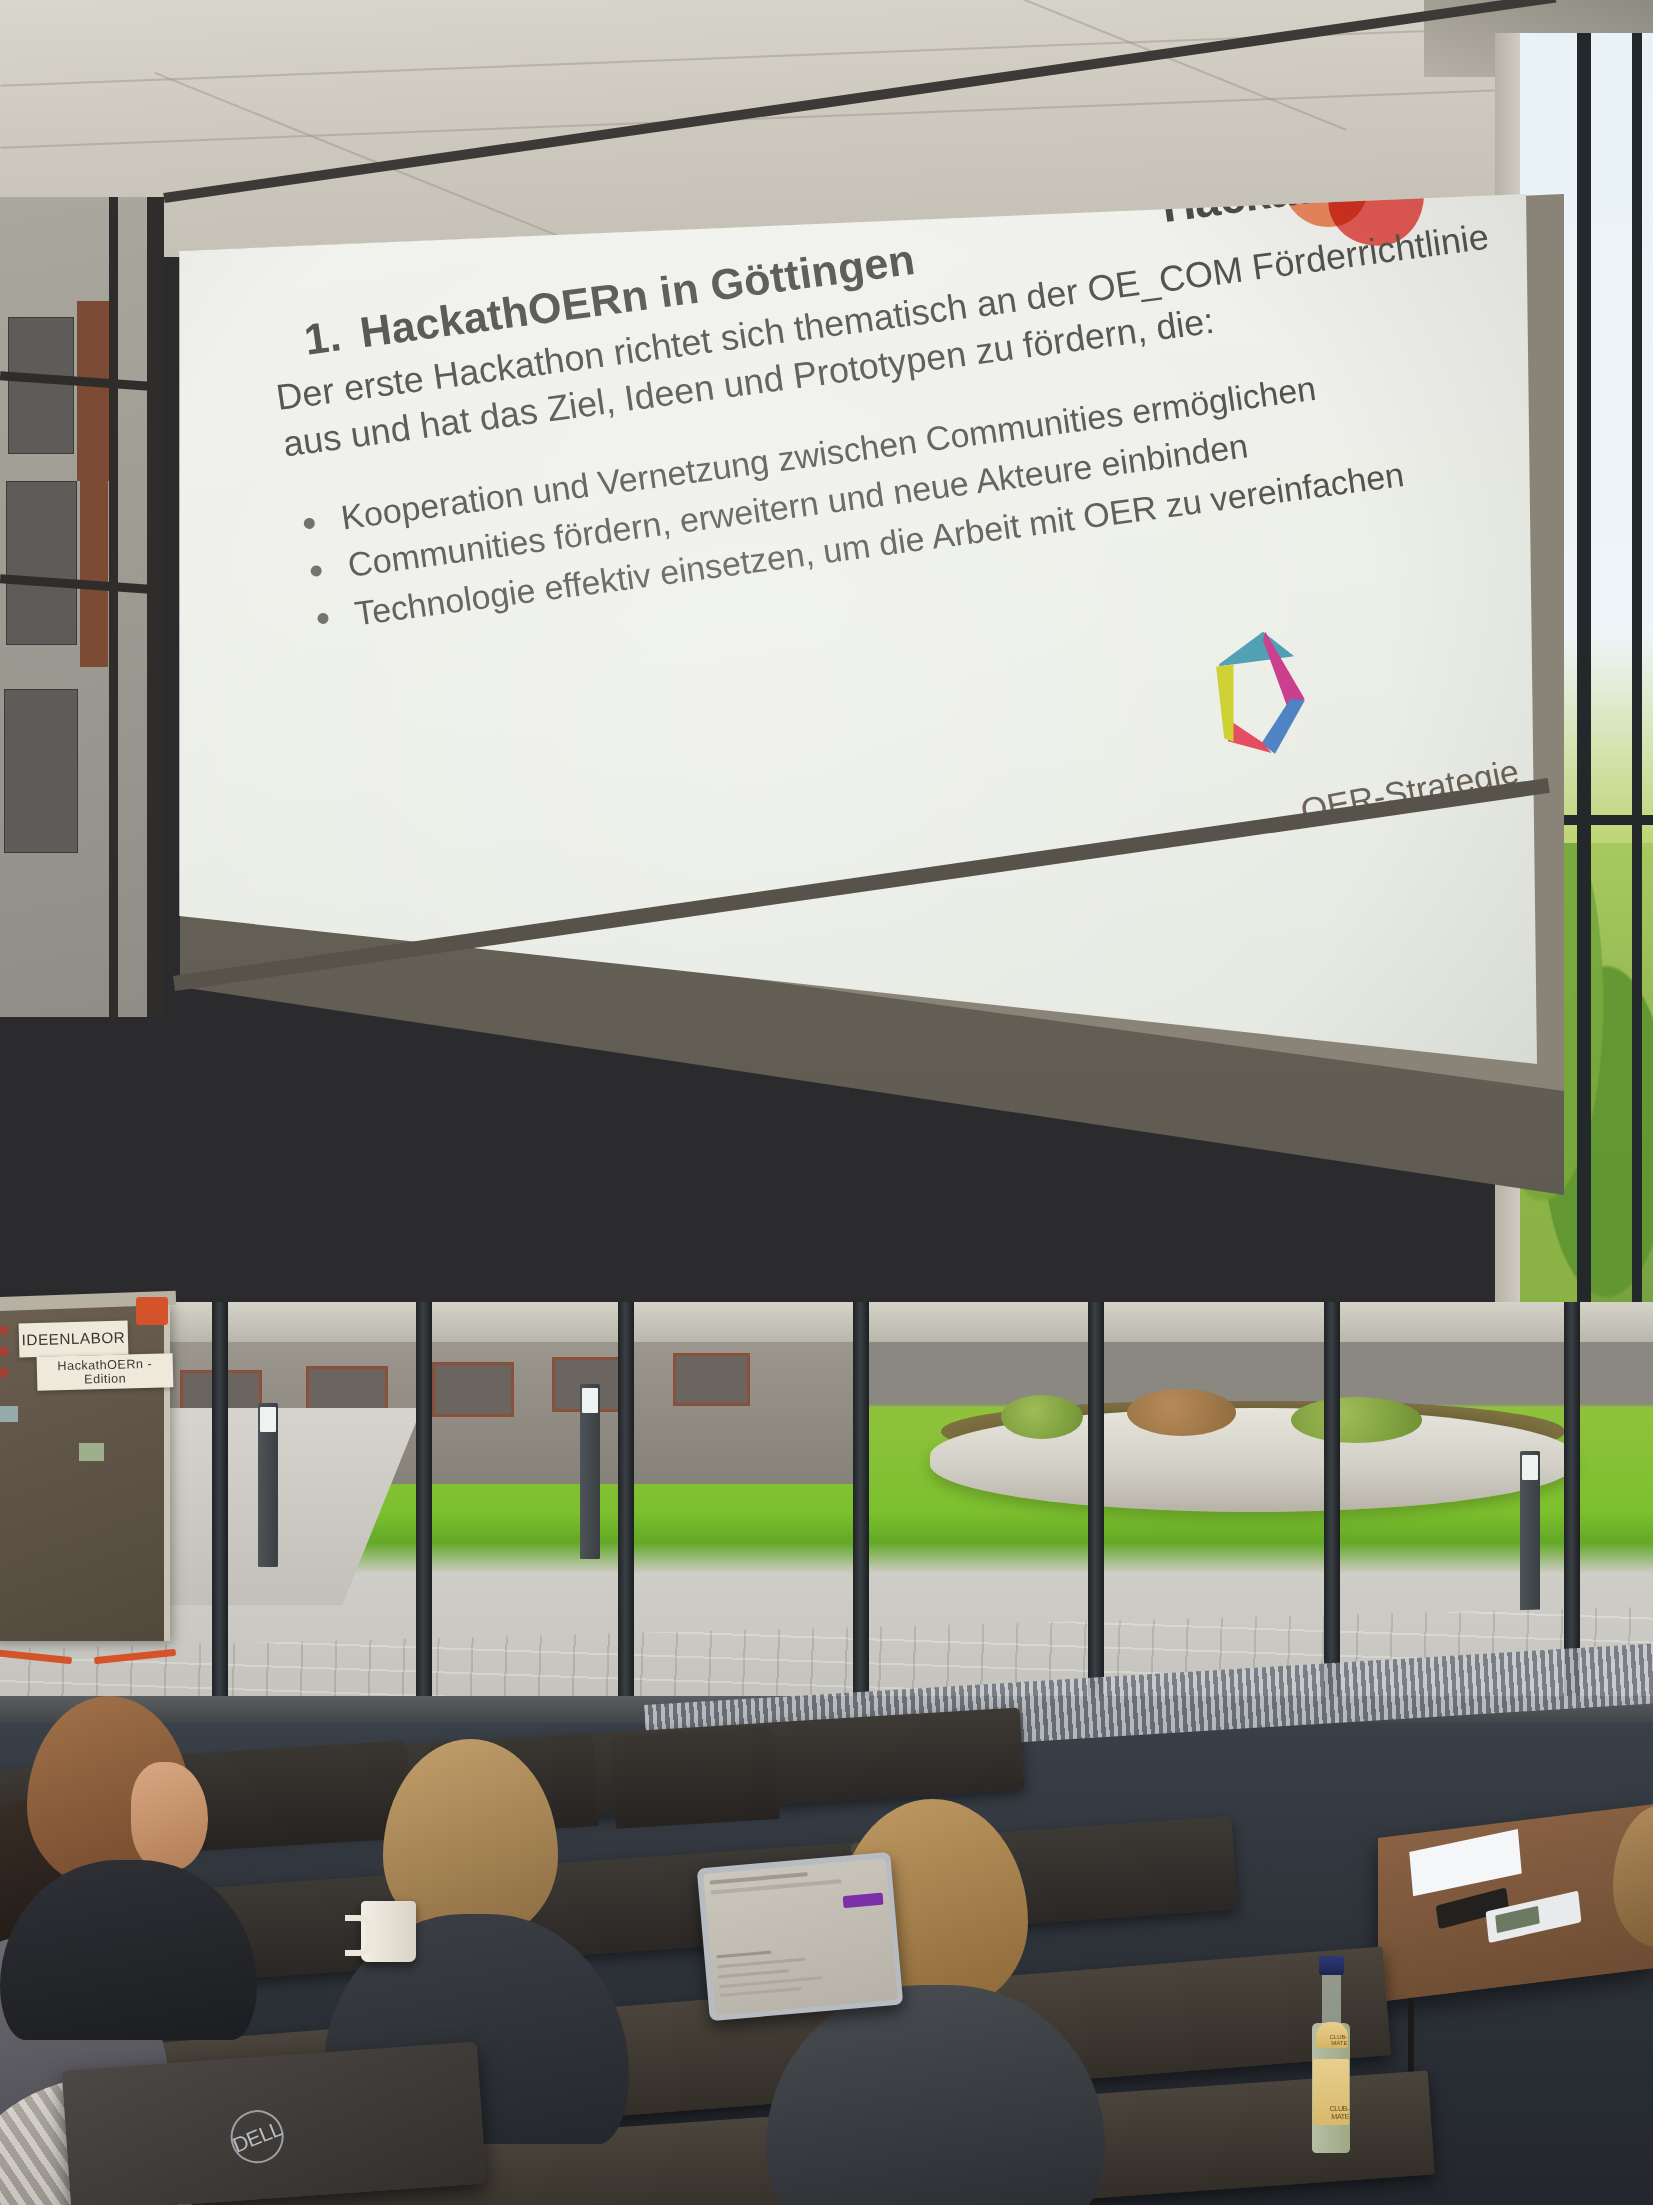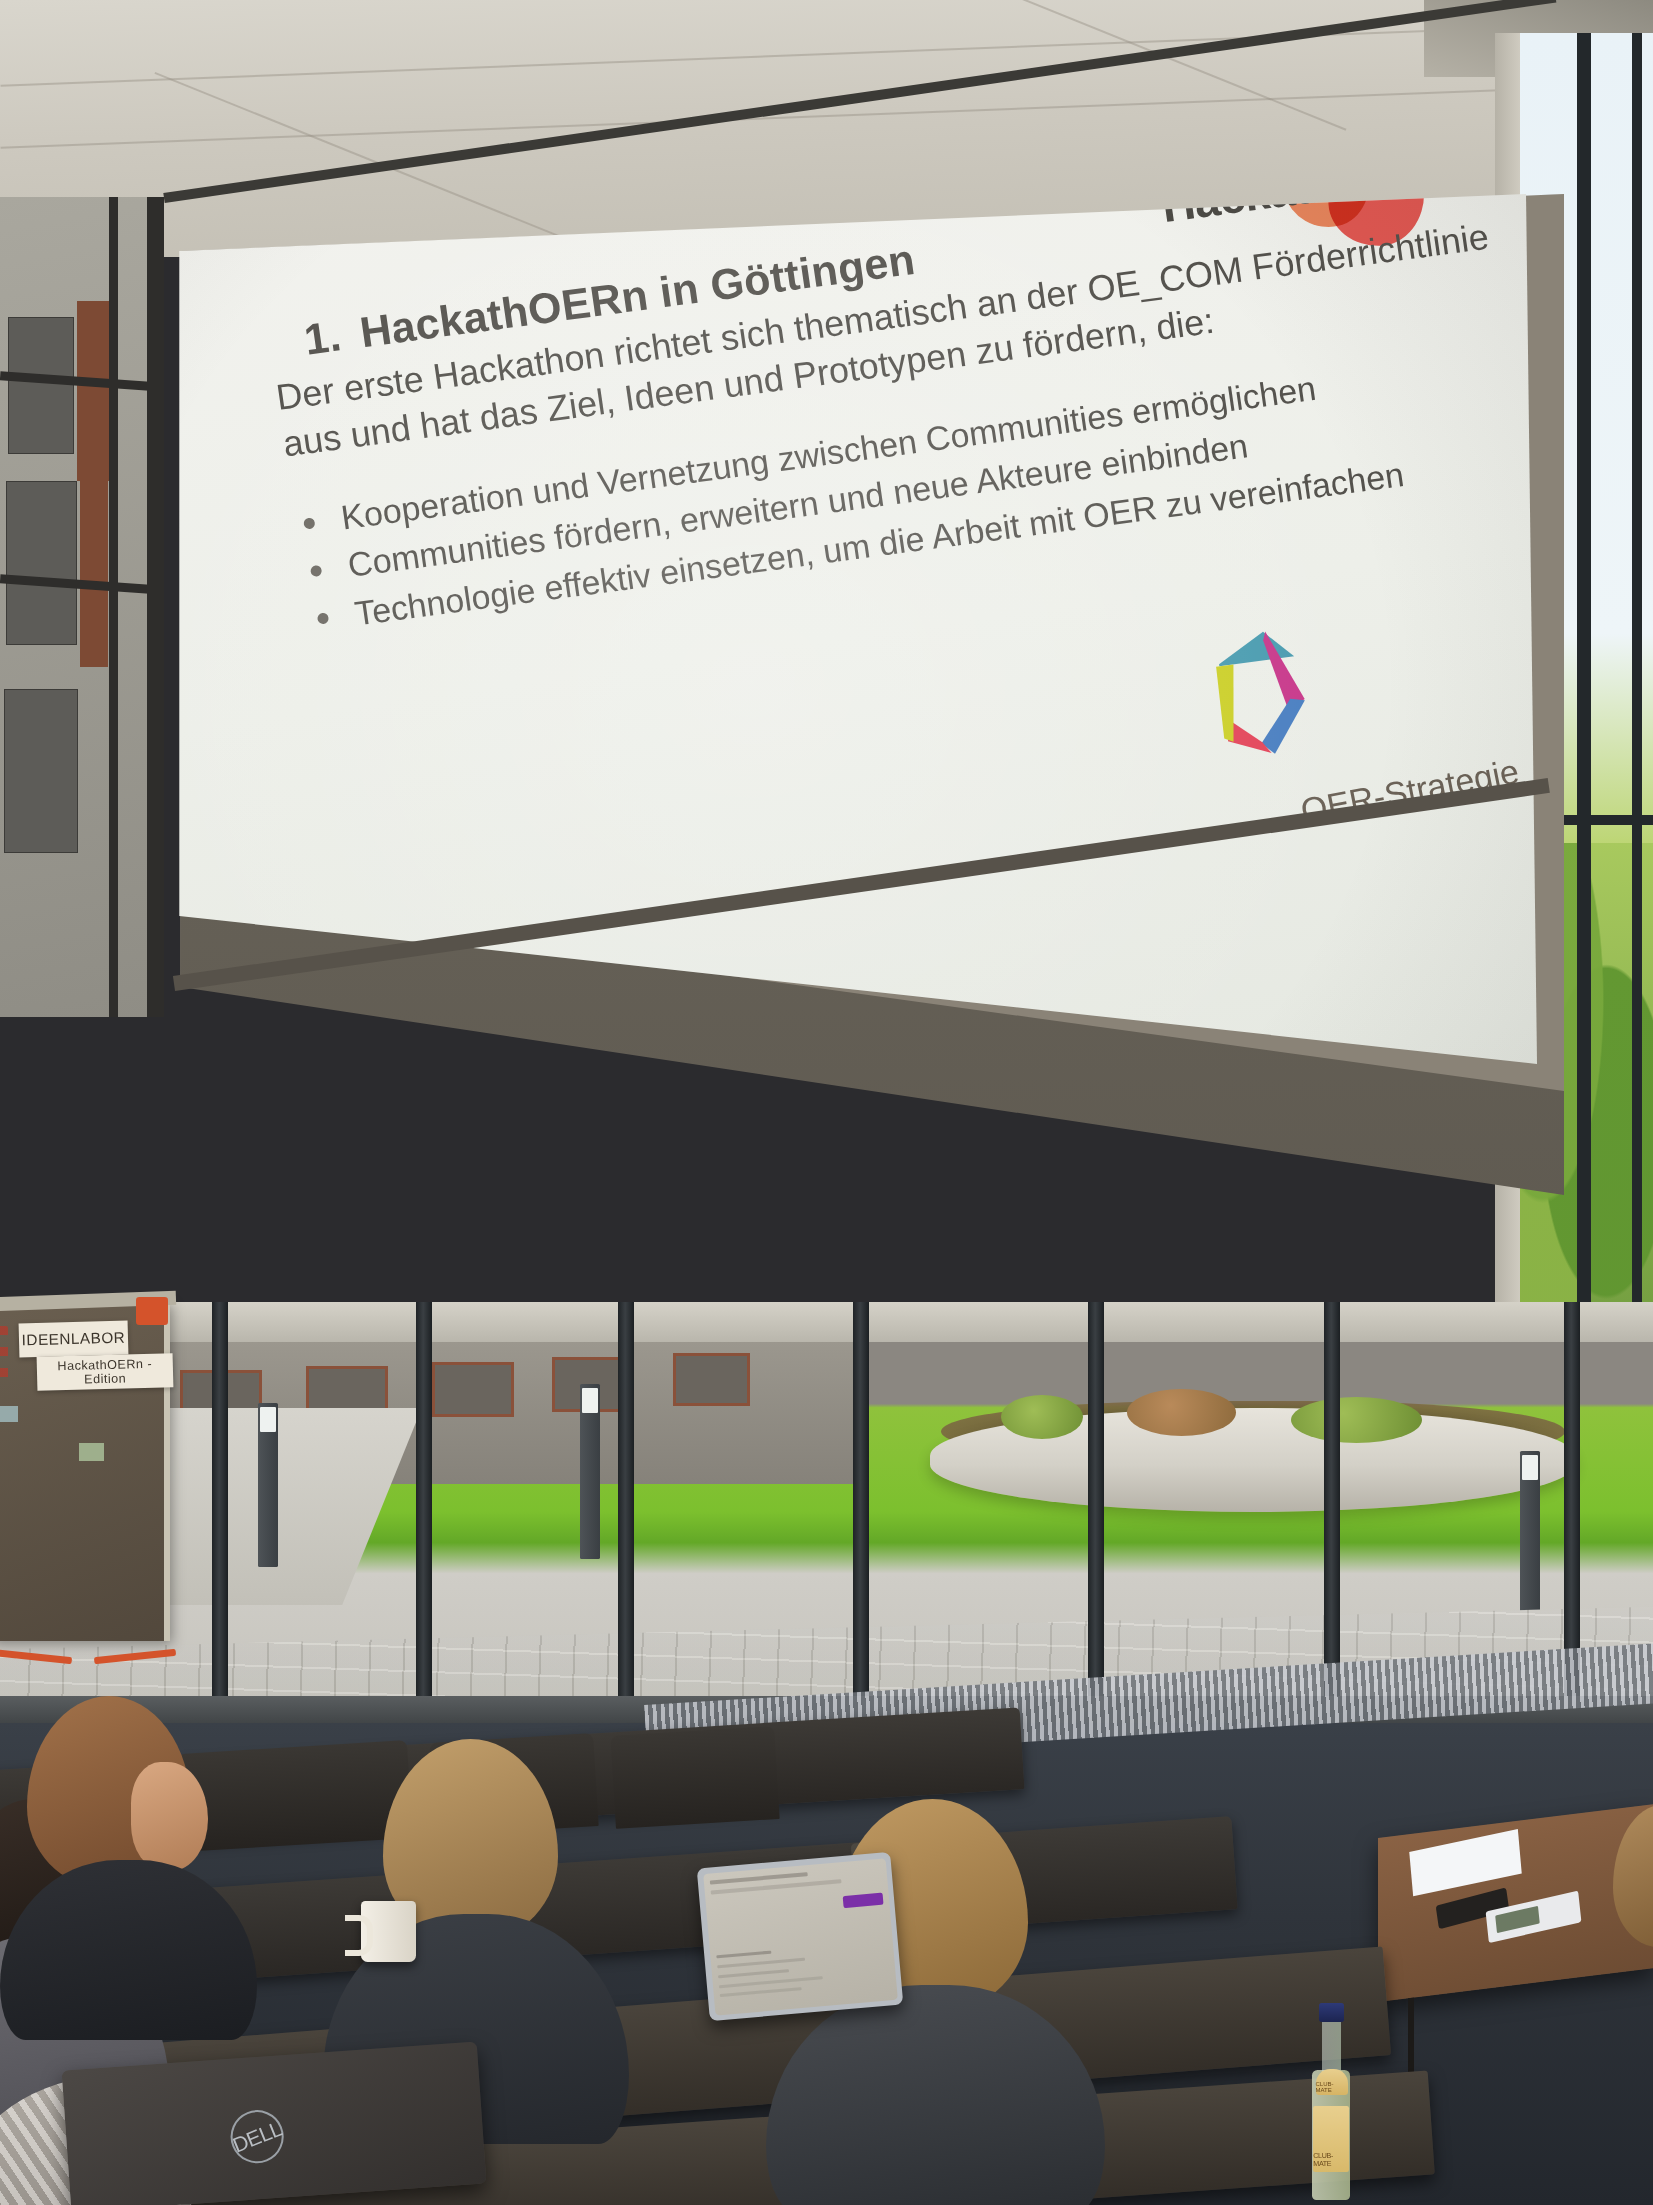--- a/index.html
+++ b/index.html
@@ -348,21 +348,21 @@
   }
   .laptop-open .lid-inner {
     position:absolute; inset:5.5px;
     background:linear-gradient(170deg,#cbc7bd,#b6b2a7);
     border-radius:4.4px; overflow:hidden;
   }
   .lo-row { position:absolute; left:6.6px; height:3.8px; background:rgba(80,75,70,.35); border-radius:1.1px; }
   .lo-purple { position:absolute; right:5.5px; top:34px; width:40px; height:12px; background:#7b2fa8; border-radius:2.2px; }
 
   .bottle {
-    position:absolute; left:1310px; top:1999px; width:43px; height:202px;
+    position:absolute; left:1310px; top:1952px; width:43px; height:202px;text-align:right;
   }
   .bottle-neck {
     position:absolute; left:12px; top:18.6px; width:18.6px; height:60px;
     background:linear-gradient(90deg,rgba(215,225,215,.55),rgba(170,185,165,.75));
     border-radius:2.2px;
   }
   .bottle-cap {
     position:absolute; left:8.8px; top:4.4px; width:25px; height:18.6px;
     background:linear-gradient(180deg,#2e3a78,#1c2450); border-radius:2.7px;
   }

